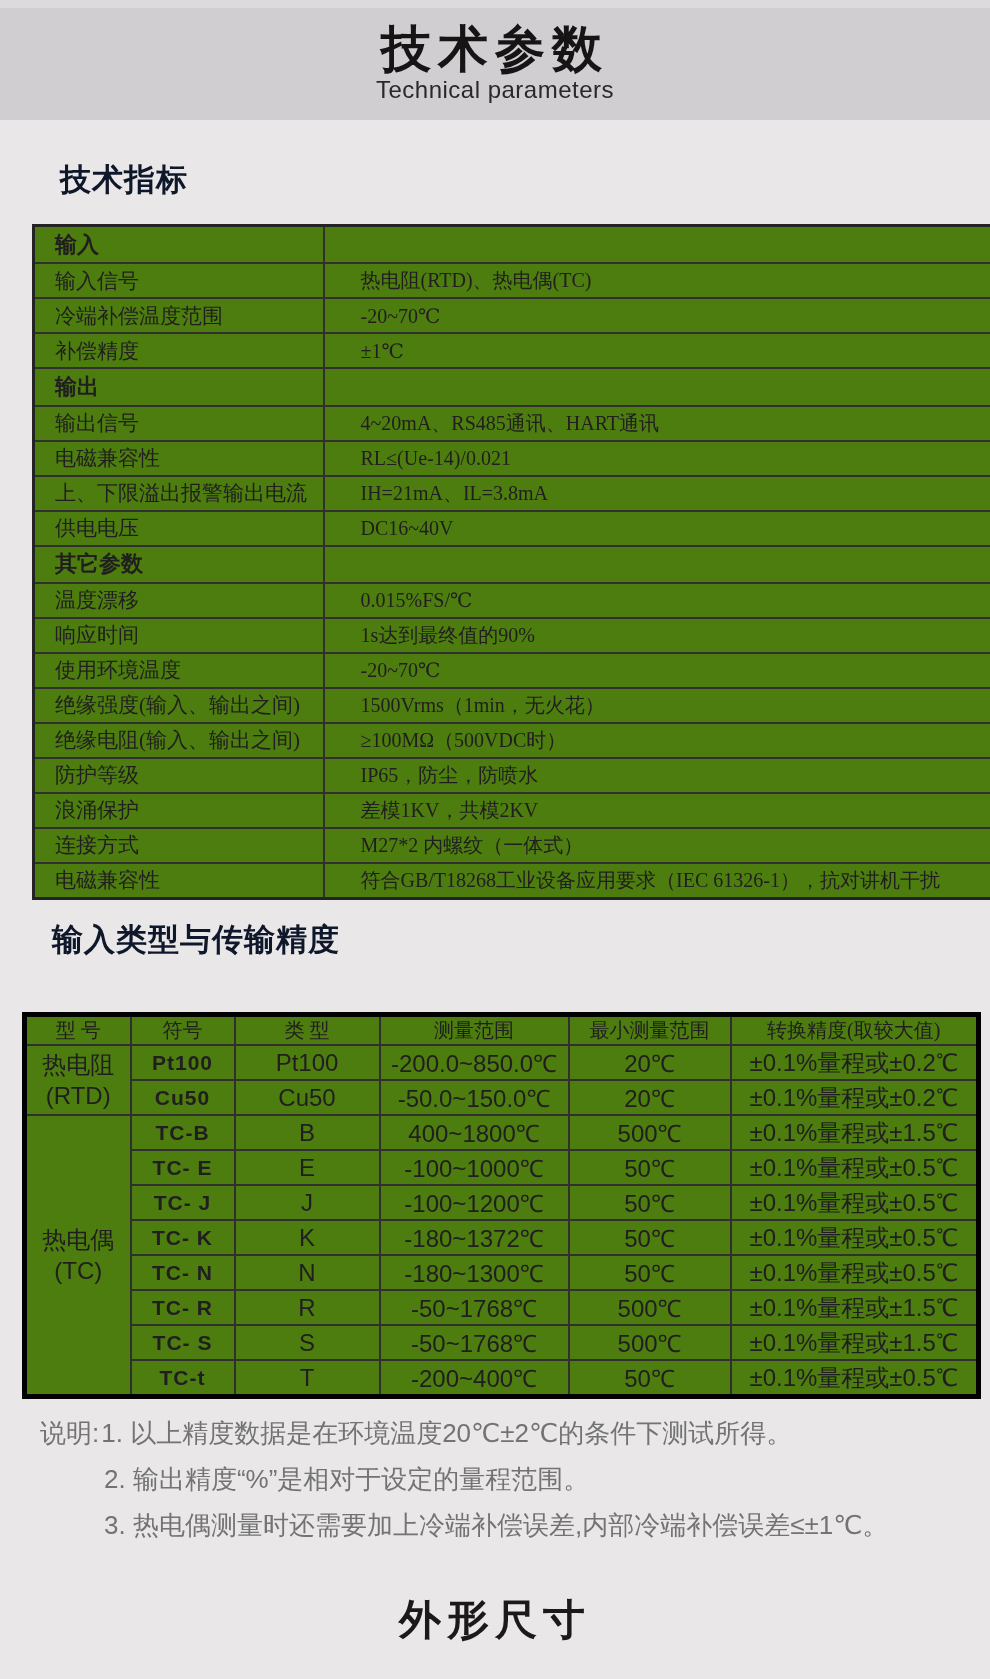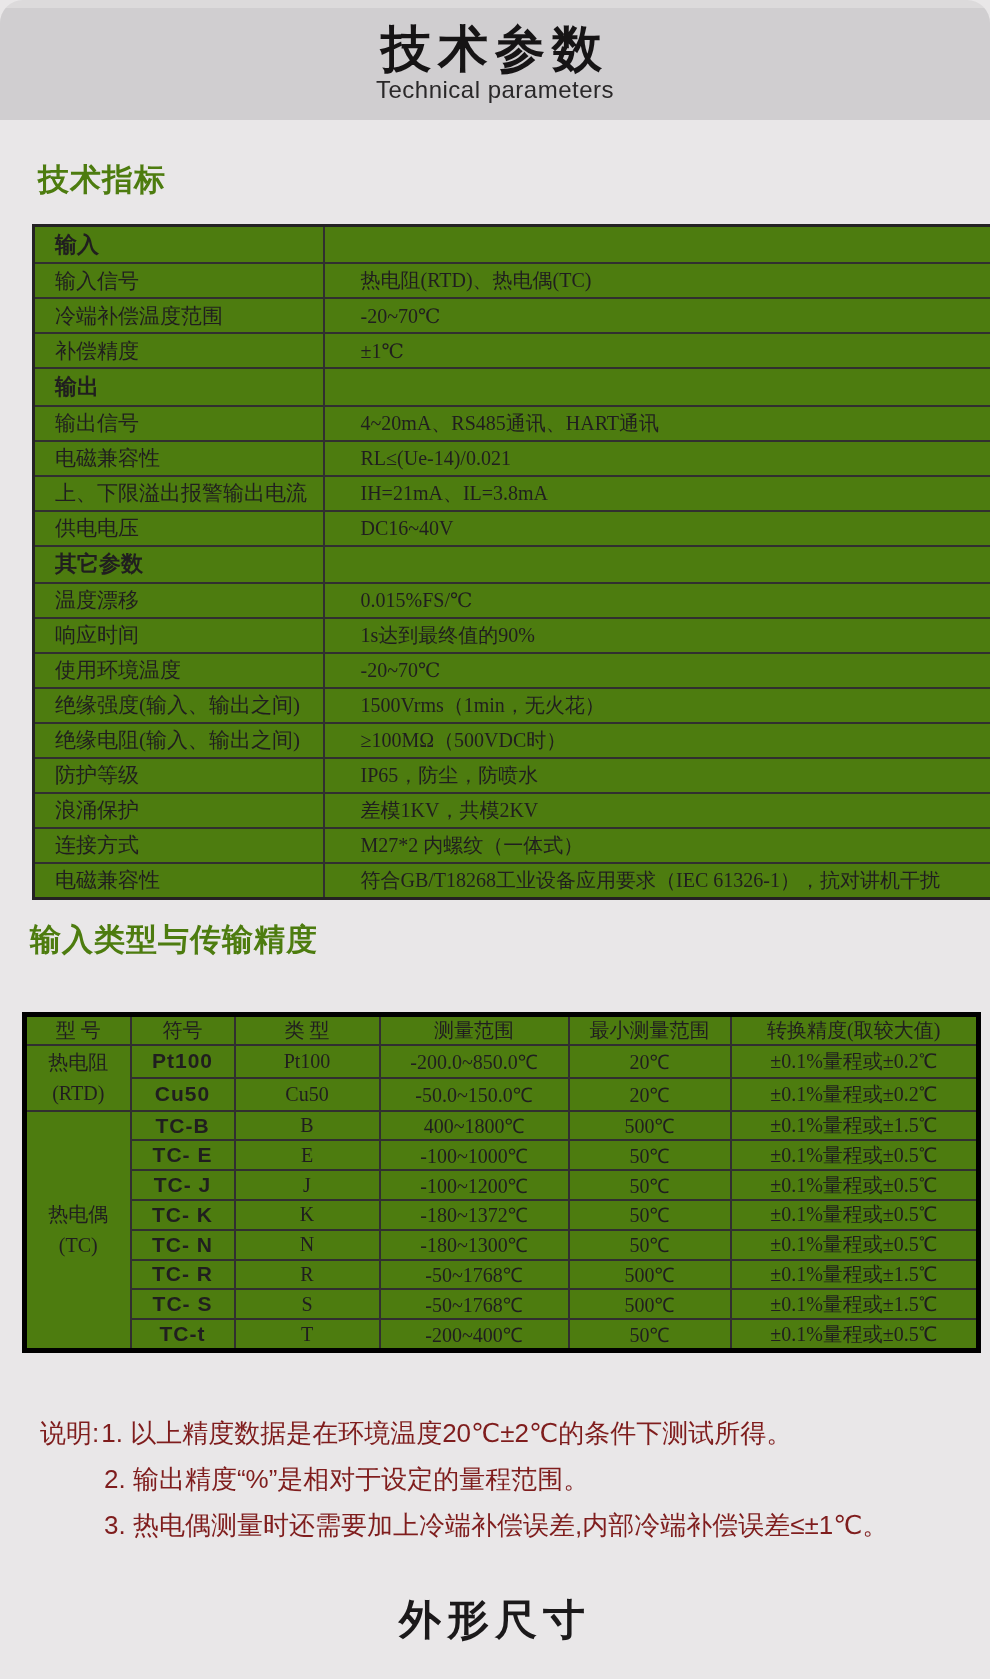--- a/index.html
+++ b/index.html
@@ -2,56 +2,55 @@
 <html><head>
 <meta charset="utf-8">
 <style>
   * { margin:0; padding:0; box-sizing:border-box; }
   html,body { background:#e9e7e8; }
   #page {
     position:relative; width:990px; height:1679px;
     background:#e9e7e8; overflow:hidden;
     font-family:"Liberation Sans","DejaVu Sans",sans-serif;
     color:#201e1f;
-    border-radius:23px;
   }
   .sans  { font-family:"Liberation Sans","DejaVu Sans",sans-serif; }
 
   
   #top-strip { position:absolute; left:0; top:0; width:990px; height:8px; background:#dcdadb; }
   #band { position:absolute; left:0; top:8px; width:990px; height:112px; background:#d0ced0; text-align:center; }
   #band .title { margin-top:14px; font-size:50px; line-height:54px; font-weight:bold; letter-spacing:7px; color:#161415; }
   #band .subtitle { font-size:24px; line-height:28px; font-weight:normal; letter-spacing:0.5px; color:#2a2829; }
 
-  .sec-title { position:absolute; font-size:31px; line-height:36px; font-weight:bold; color:#4d7c0f; letter-spacing:1px; }
+  .sec-title { position:absolute; font-size:31px; line-height:36px; font-weight:bold; color:#0f172a; letter-spacing:1px;margin-left:22px; }
   #sec1-title { left:38px; top:162px; }
   #sec2-title { left:30px; top:922px; }
   #sec3-title { position:absolute; left:0; top:1596px; width:990px; text-align:center;
                 font-size:42px; line-height:48px; font-weight:bold; letter-spacing:6px; color:#1b191a; }
 
   table { border-collapse:collapse; table-layout:fixed; background:#4d7c0f;margin-left:18px; }
   td, th { border:2px solid #312f30; vertical-align:middle; overflow:hidden; white-space:nowrap; }
 
   
   #t1 { position:absolute; left:14px; top:224px; width:961px; height:676px; border:3px solid #242223; }
   #t1 td.lbl { width:290px; padding-left:20px; font-size:21px; }
   #t1 td.val { padding-left:36px; font-size:20px; }
   #t1 tr.sec td.lbl { font-family:"Liberation Sans","DejaVu Sans",sans-serif; font-weight:bold; font-size:22px; }
   #t1 td { font-family:"Liberation Serif","DejaVu Serif",serif; }
 
   
   #t2 { position:absolute; left:4px; top:1012px; width:959px; height:341px; border:5px solid #000000; }
   #t2 th { height:30px; font-weight:normal; font-size:20px; text-align:center;
            font-family:"Liberation Serif","DejaVu Serif",serif; }
-  #t2 td { text-align:center; font-size:20px; font-family:Liberation Serif, serif; }
+  #t2 td { text-align:center; font-size:24px; font-family:Liberation Sans, sans-serif; }
   #t2 td.sym { font-family:"Liberation Sans","DejaVu Sans",sans-serif; font-weight:bold; font-size:21px; letter-spacing:1px; }
   #t2 td.model { line-height:31px; white-space:normal; }
 
   
-  #notes { position:absolute; left:40px; top:1410px; width:920px; font-size:26px; line-height:46px; color:#7f1d1d; }
+  #notes { position:absolute; left:40px; top:1410px; width:920px; font-size:26px; line-height:46px; color:#737373; }
   #notes .line { white-space:nowrap; }
   #notes .indent { margin-left:64px; }
   #notes .prefix { margin-right:2px; }
 </style>
 </head>
 <body>
 
 <div id="page">
 
   <div id="top-strip"></div>

